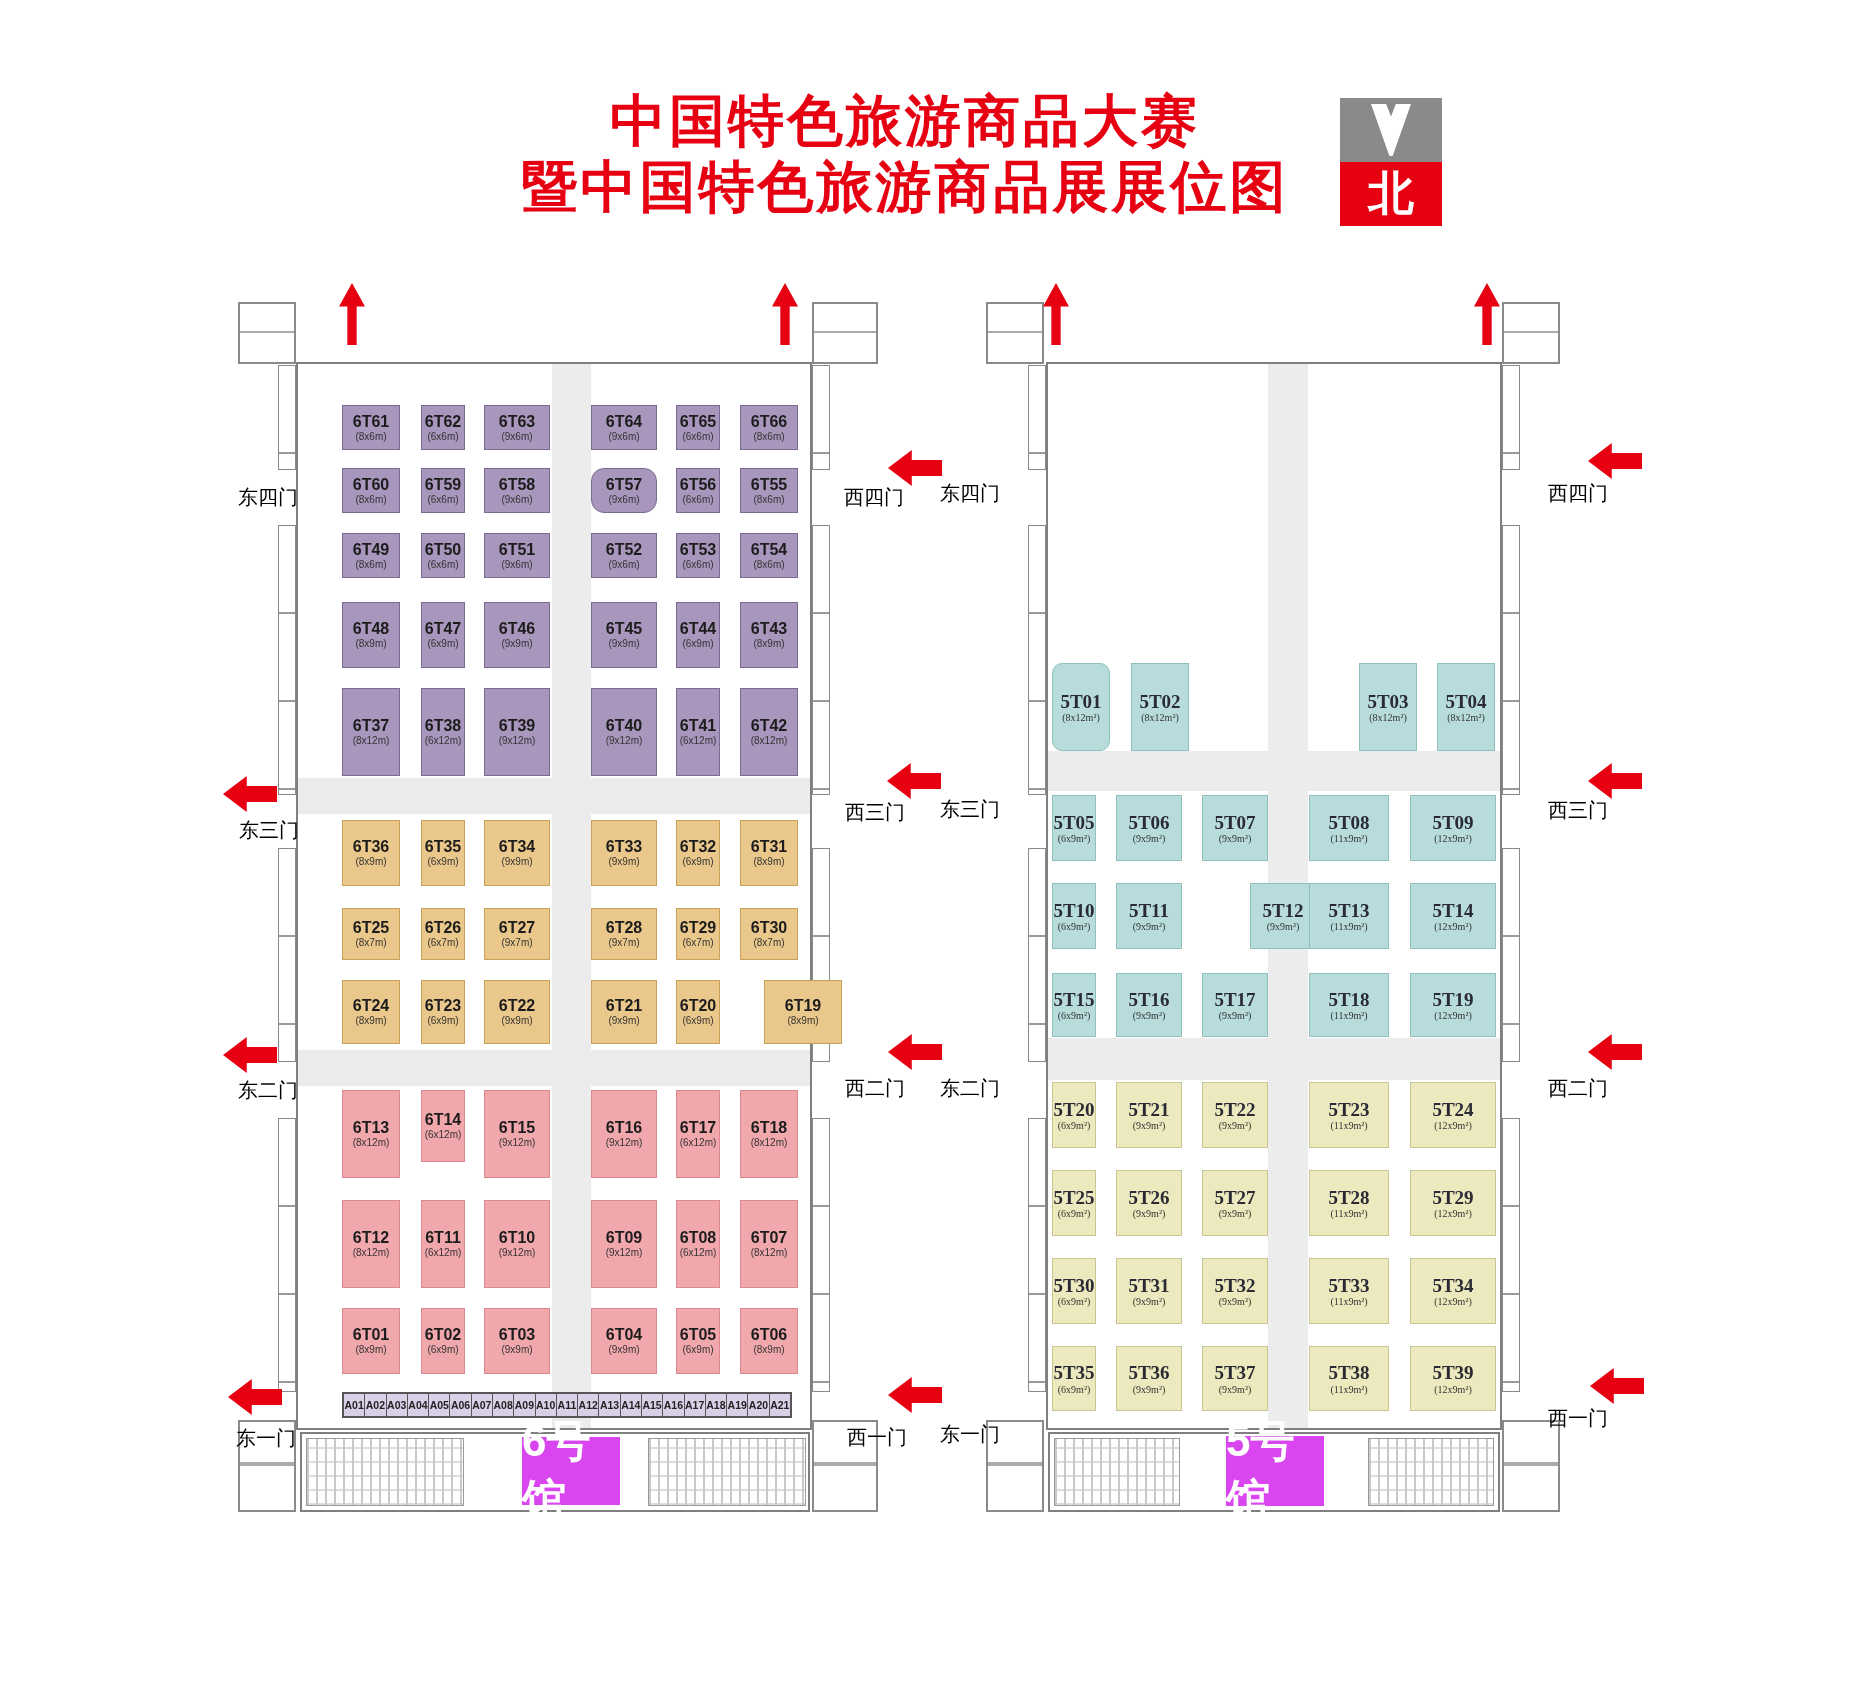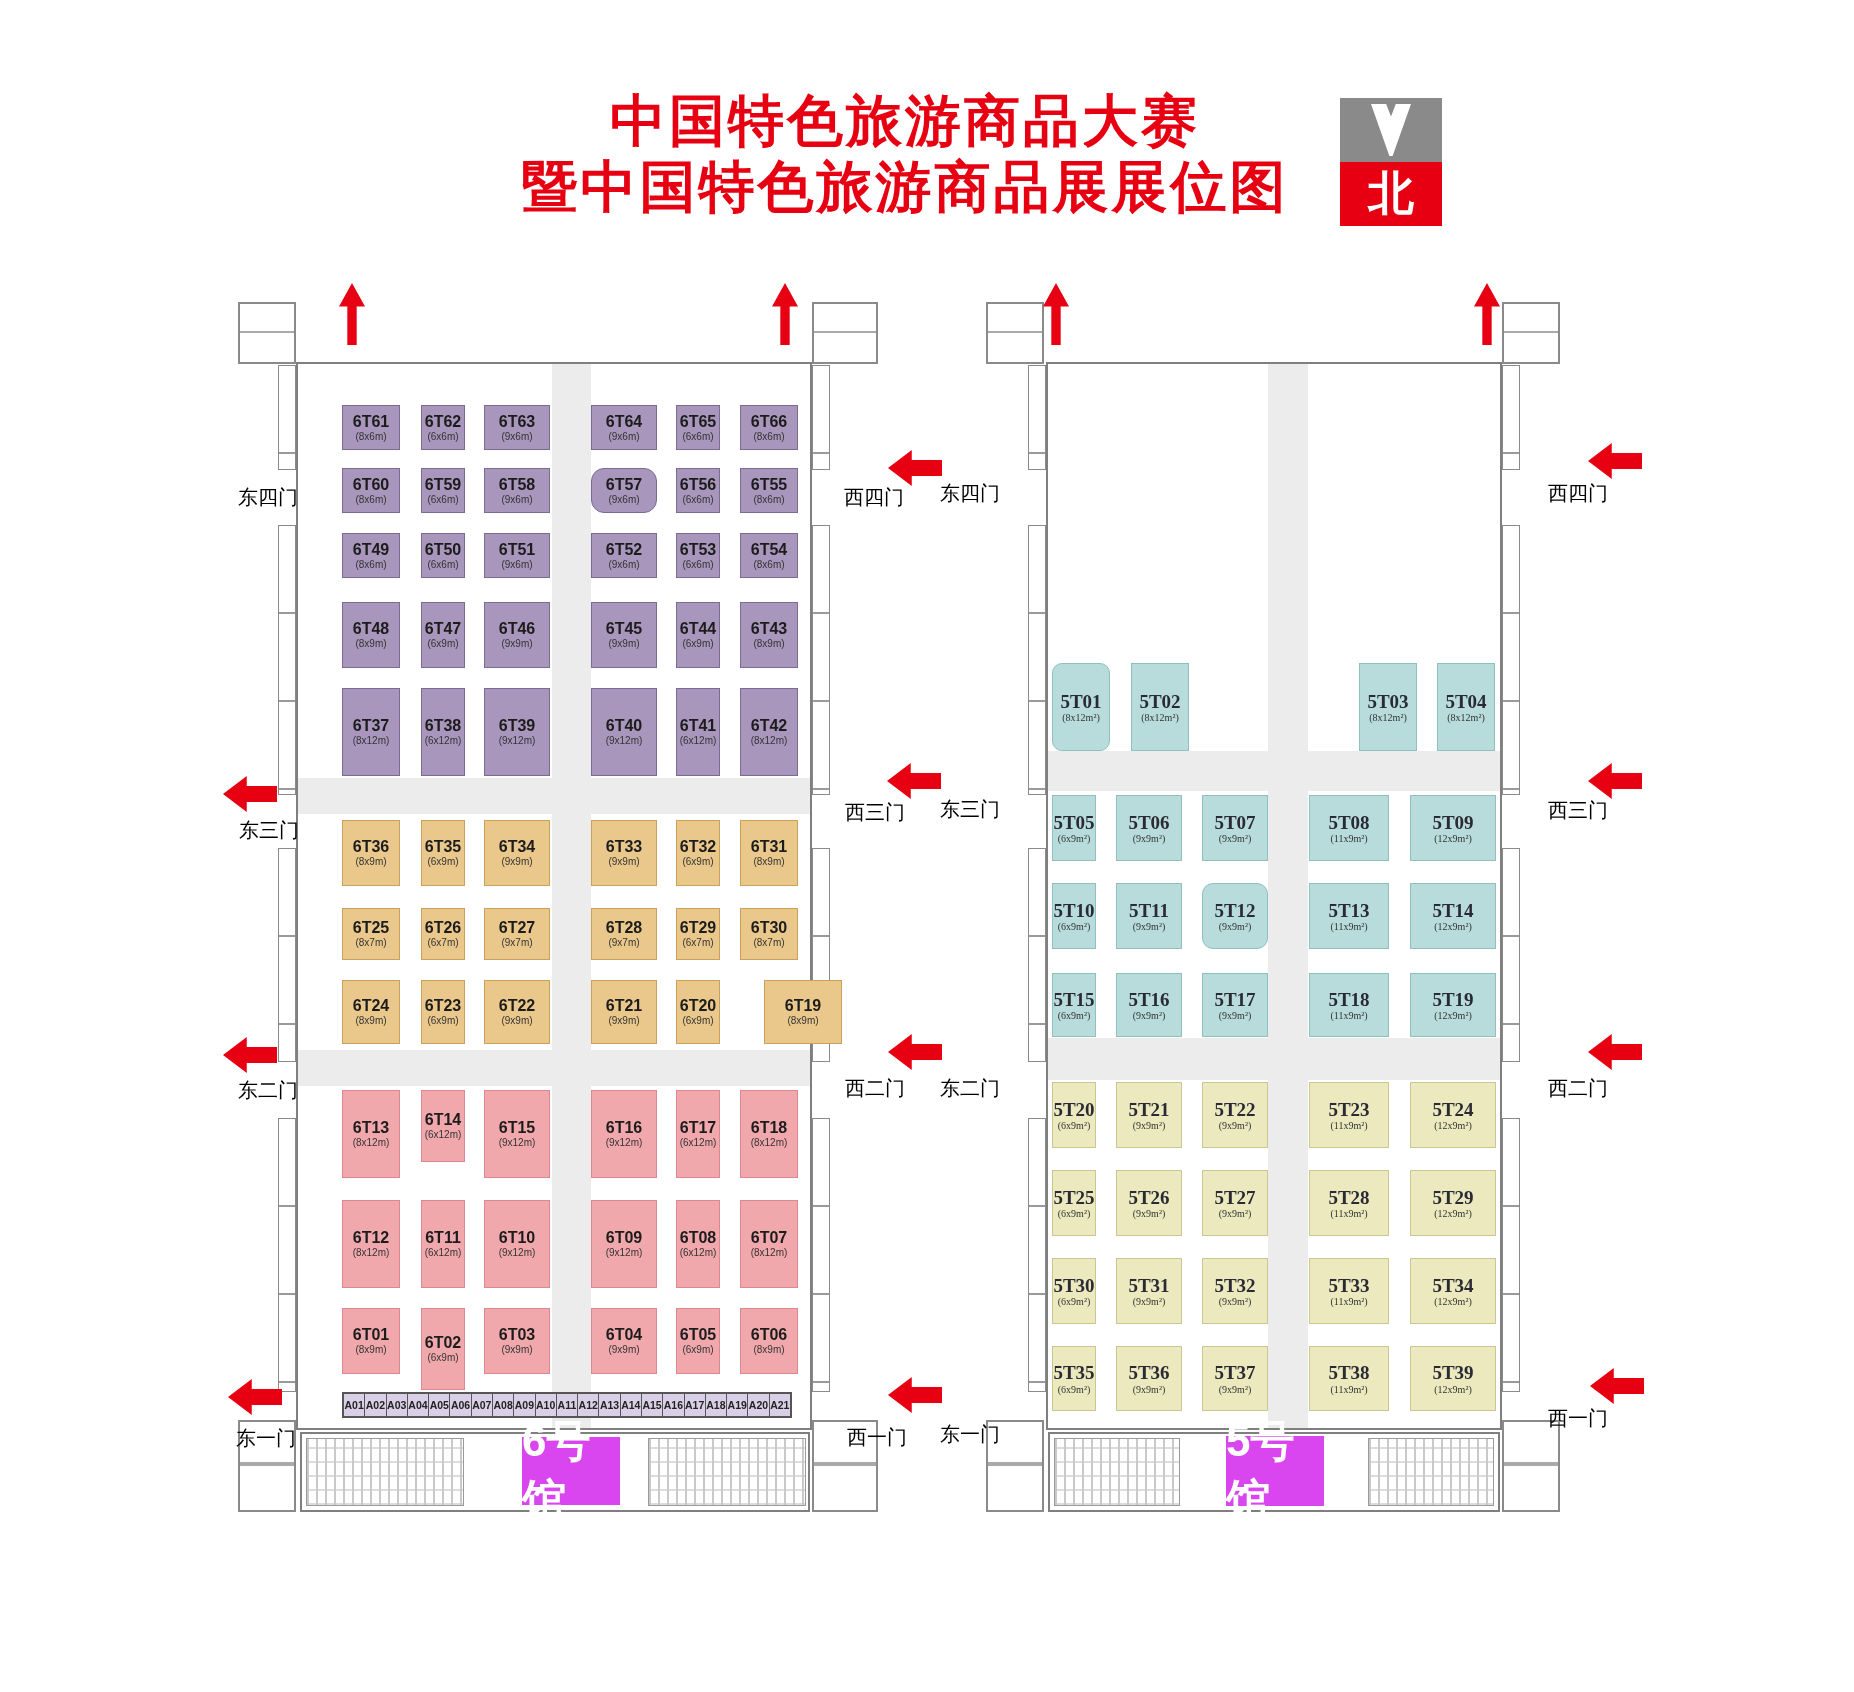--- a/index.html
+++ b/index.html
@@ -388,21 +388,21 @@
       <div class="bsize">(6x12m)</div>
     </div>
     <div class="booth pink" style="position: absolute; left: 740px; top: 1200px; width: 58px; height: 88px;">
       <div class="bid">6T07</div>
       <div class="bsize">(8x12m)</div>
     </div>
     <div class="booth pink" style="position: absolute; left: 342px; top: 1308px; width: 58px; height: 66px;">
       <div class="bid">6T01</div>
       <div class="bsize">(8x9m)</div>
     </div>
-    <div class="booth pink" style="position: absolute; left: 421px; top: 1308px; width: 44px; height: 82px;">
+    <div class="booth pink" style="position: absolute; left: 421px; top: 1308px; width: 44px; height: 66px;">
       <div class="bid">6T02</div>
       <div class="bsize">(6x9m)</div>
     </div>
     <div class="booth pink" style="position: absolute; left: 484px; top: 1308px; width: 66px; height: 66px;">
       <div class="bid">6T03</div>
       <div class="bsize">(9x9m)</div>
     </div>
     <div class="booth pink" style="position: absolute; left: 591px; top: 1308px; width: 66px; height: 66px;">
       <div class="bid">6T04</div>
       <div class="bsize">(9x9m)</div>
@@ -436,21 +436,21 @@
       <div class="bsize serif">(12x9m²)</div>
     </div>
     <div class="booth cyan" style="position: absolute; left: 1052px; top: 883px; width: 44px; height: 66px;">
       <div class="bid serif">5T10</div>
       <div class="bsize serif">(6x9m²)</div>
     </div>
     <div class="booth cyan" style="position: absolute; left: 1116px; top: 883px; width: 66px; height: 66px;">
       <div class="bid serif">5T11</div>
       <div class="bsize serif">(9x9m²)</div>
     </div>
-    <div class="booth cyan" style="position: absolute; left: 1202px; top: 883px; width: 66px; height: 66px; border-radius: 11px;">
+    <div class="booth cyan" style="position: absolute; left: 1250px; top: 883px; width: 66px; height: 66px;">
       <div class="bid serif">5T12</div>
       <div class="bsize serif">(9x9m²)</div>
     </div>
     <div class="booth cyan" style="position: absolute; left: 1309px; top: 883px; width: 80px; height: 66px;">
       <div class="bid serif">5T13</div>
       <div class="bsize serif">(11x9m²)</div>
     </div>
     <div class="booth cyan" style="position: absolute; left: 1410px; top: 883px; width: 86px; height: 66px;">
       <div class="bid serif">5T14</div>
       <div class="bsize serif">(12x9m²)</div>

